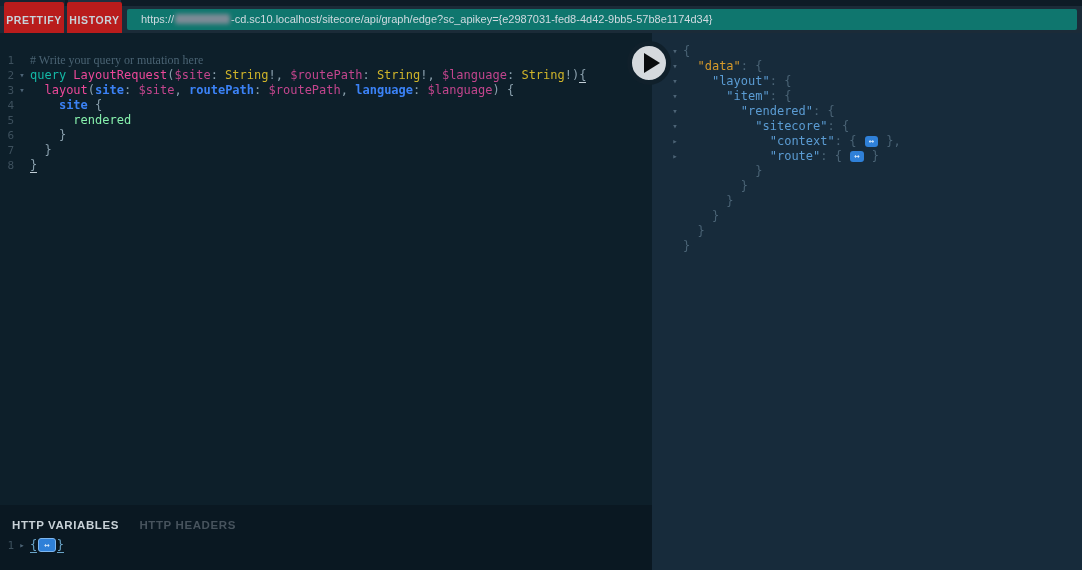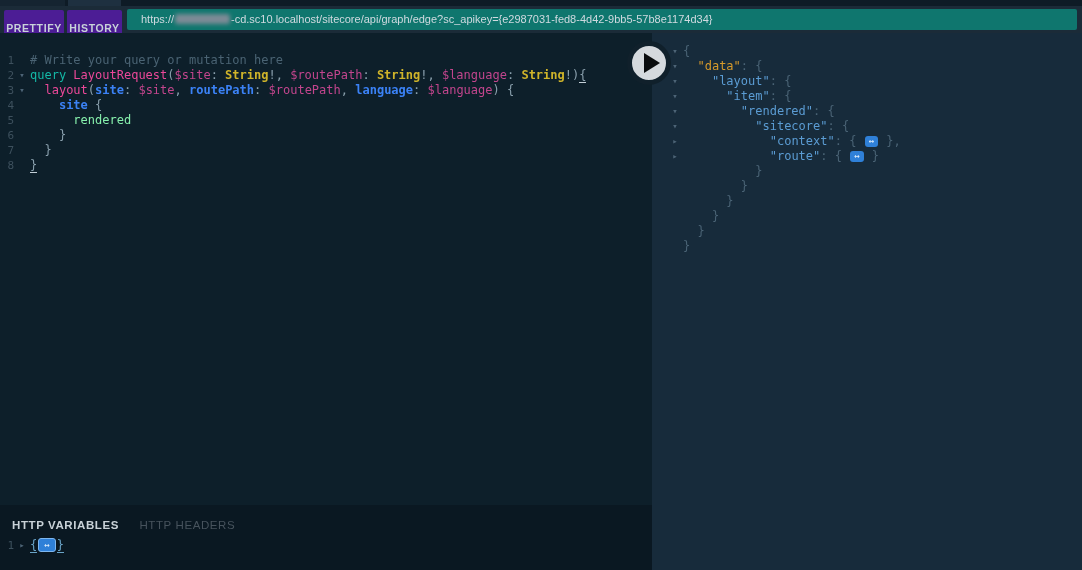--- a/index.html
+++ b/index.html
@@ -4,21 +4,21 @@
 <style>
   * { margin:0; padding:0; box-sizing:border-box; }
   html,body { width:1082px; height:570px; overflow:hidden; background:#172b3b;
               font-family:"Liberation Sans", sans-serif; }
 
   
   .topbar { position:absolute; left:0; top:0; width:1082px; height:33px; background:#1b2b38; }
   .tabstrip { position:absolute; left:0; top:0; width:1082px; height:6px; background:#0e1b26; }
   .tabseg1 { position:absolute; left:0; top:0; width:65px; height:6px; background:#152431; }
   .tabseg2 { position:absolute; left:68px; top:0; width:53px; height:6px; background:#1e3040; }
-  .tb-btn { position:absolute; top:10px; height:35px; background:#4c1d95; border:none; border-radius:2px;
+  .tb-btn { position:absolute; top:2px; height:35px; background:#b91c1c; border:none; border-radius:2px;
             color:#c8d2d9; font-family:"Liberation Sans",sans-serif; font-size:10.5px; font-weight:bold;
             letter-spacing:.6px; cursor:pointer; }
   .btn-prettify { left:4px; width:60px; }
   .btn-history  { left:67px; width:55px; }
   .urlbox { position:absolute; left:127px; top:9px; width:950px; height:21px; background:#0f766e;
             border-radius:2px; color:#d0dae0; font-size:11px; line-height:21px; padding-left:14px;
             white-space:nowrap; overflow:hidden; }
   .redacted { display:inline-block; width:55px; height:10px; background:#7d8b96; border-radius:2px;
               filter:blur(2px); vertical-align:-1px; margin:0 1px; }
 
@@ -31,27 +31,27 @@
   .code { font-family:"DejaVu Sans Mono", monospace; font-size:12px; }
   .code-line { display:flex; height:15px; line-height:15px; white-space:pre; }
   .ln   { display:inline-block; width:14px; text-align:right; color:#3d505d; font-size:11px; flex:none; }
   .fold { display:inline-block; width:16px; text-align:center; color:#4d6476; font-size:9px; flex:none; }
   .src  { white-space:pre; }
 
   #editor-code   { padding-top:20px; }
   #results-code  { padding-top:11px; padding-left:15px; }
   #variables-code{ padding-top:5px; }
 
-  .tok-comment{ color:#4a6373; }
+  .tok-comment{ color:#4a6373;font-family:Liberation Serif, serif; }
   .tok-kw     { color:#14b8a6; }
   .tok-def    { color:#ec4899; }
   .tok-punct  { color:#8aa0ad; }
   .tok-punct-u{ color:#8aa0ad; border-bottom:1px solid #c2ced6; }
   .tok-var    { color:#c2458d;text-align:center; }
-  .tok-type   { color:#cfb42a; font-weight:bold; }
+  .tok-type   { color:#cfb42a; font-weight:normal; }
   .tok-attr   { color:#3b82f6; font-weight:bold; }
   .tok-prop   { color:#86efac; }
   .tok-plain  { color:#9fb0bc; }
   .tok-key    { color:#5b9cd3; }
   .tok-keydata{ color:#d69a2b; }
   .tok-rpunct { color:#4a6375; }
   .tok-vbrace { color:#6aa4c8; border-bottom:1px solid #6aa4c8; }
 
   .pill { display:inline-block; background:#2f80d8; color:#e3effc; border-radius:3px;
           font-size:9px; line-height:11px; padding:0 4px; vertical-align:1px; margin:0 1px; cursor:pointer; }
@@ -60,21 +60,21 @@
   
   .play-btn { position:absolute; left:627px; top:41px; width:44px; height:44px; background:#d5d9dd;
               border:5px solid #10202b; border-radius:50%; cursor:pointer;
               display:flex; align-items:center; justify-content:center; }
   .play-tri { width:0; height:0; border-left:16px solid #0a0c0d; border-top:10px solid transparent;
               border-bottom:10px solid transparent; margin-left:5px; }
 
   
   .vars-header { padding:10px 0 0 12px; }
   .vars-title { color:#c9d2d8; font-size:11.5px; font-weight:bold; letter-spacing:.6px; cursor:pointer; }
-  .vars-tab-dim { color:#47535d; font-size:11.5px; font-weight:normal; letter-spacing:.6px; margin-left:16px; cursor:pointer; }
+  .vars-tab-dim { color:#47535d; font-size:11.5px; font-weight:bold; letter-spacing:.6px; margin-left:16px; cursor:pointer; }
 </style>
 </head>
 <body>
 
 <div class="topbar">
   <div class="tabstrip">
     <div class="tabseg1"></div>
     <div class="tabseg2"></div>
   </div>
   <button class="tb-btn btn-prettify">PRETTIFY</button>

